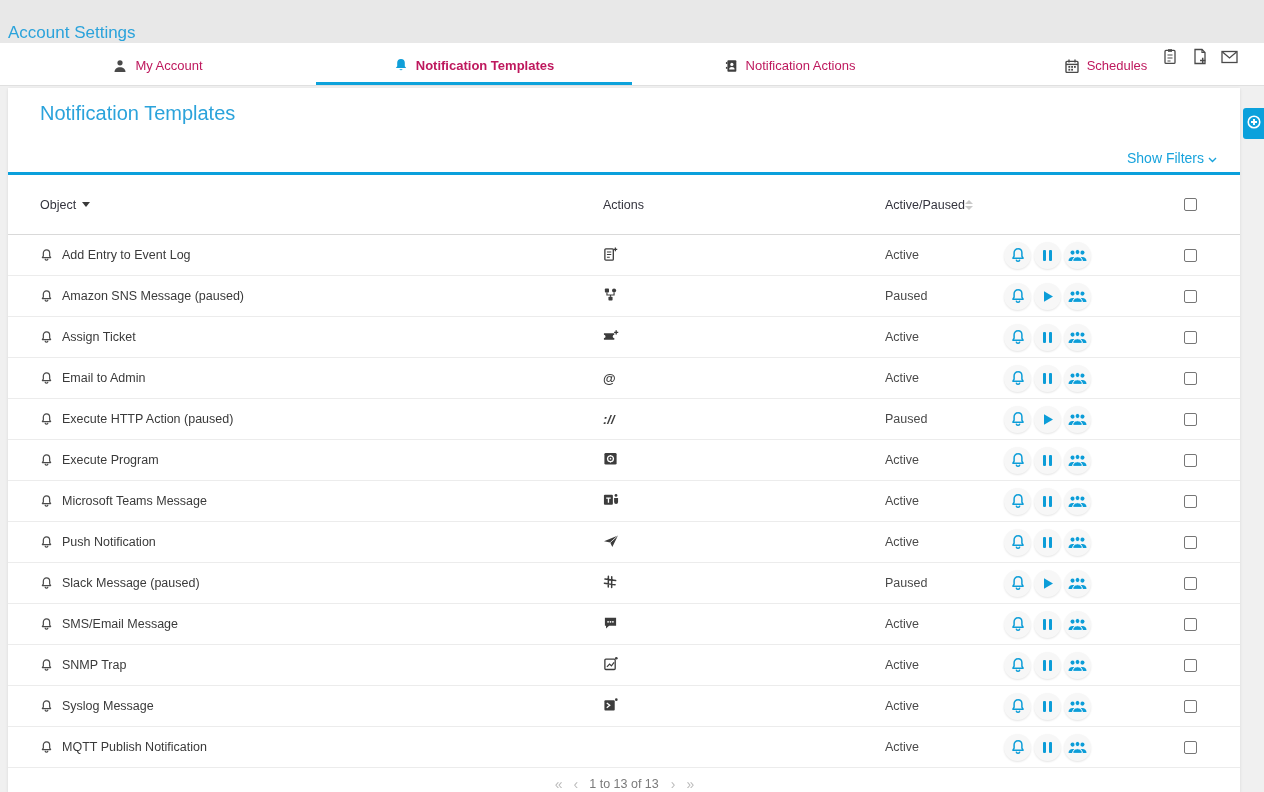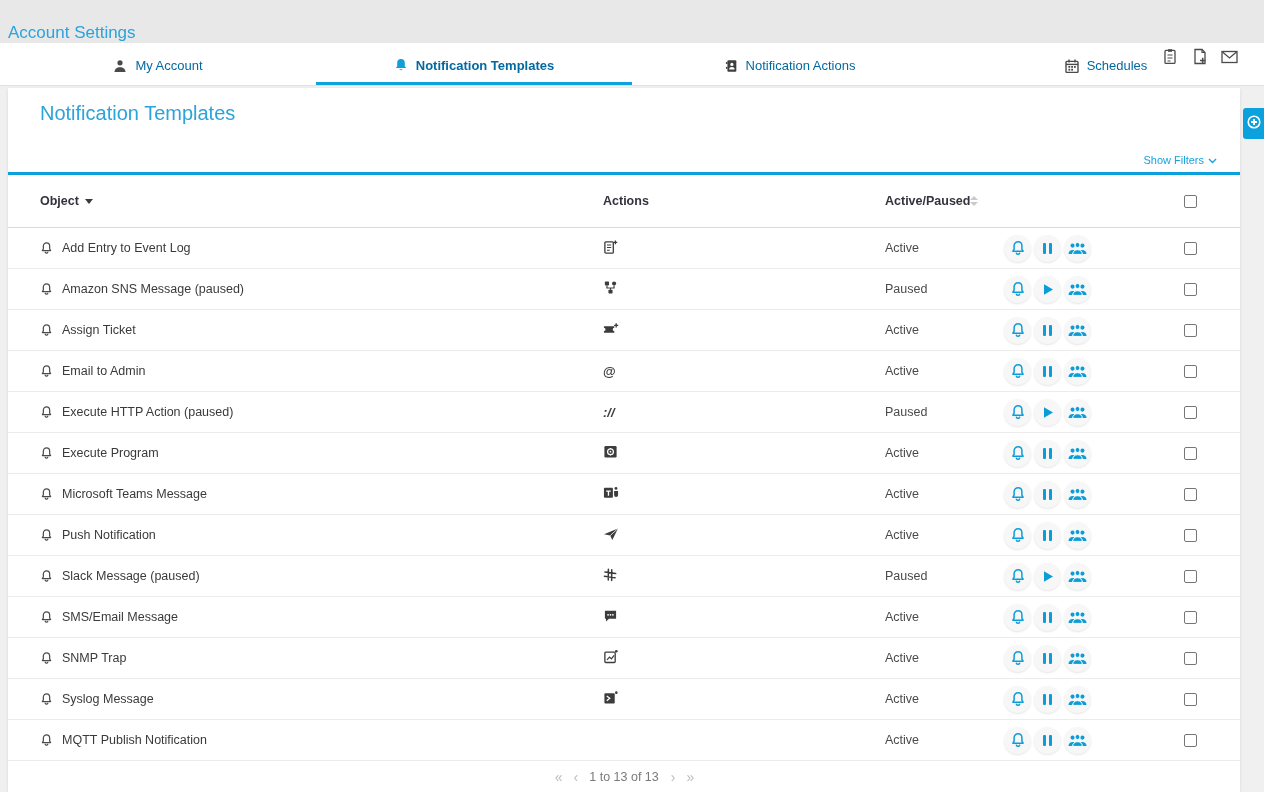--- a/index.html
+++ b/index.html
@@ -7,42 +7,42 @@
   body { font-family:"Liberation Sans", sans-serif; }
   .screen { position:relative; width:1264px; height:792px; background:#f0f0f0; overflow:hidden; }
 
   
   .topbar { height:43px; background:#e8e8e8; display:flex; align-items:flex-end; padding-left:8px; }
   .topbar h1 { font-size:17px; font-weight:400; color:#2ba3db; }
 
   
   .tabbar { position:relative; height:43px; background:#ffffff; border-bottom:1px solid #e0e0e0; display:flex; }
   .tab { flex:1; display:flex; align-items:flex-end; justify-content:center; gap:8px; padding-bottom:9px;
-         font-size:13px; color:#0369a1; cursor:pointer; border-bottom:3px solid transparent; }
+         font-size:13px; color:#be185d; cursor:pointer; border-bottom:3px solid transparent; }
   .tab .tico-wrap { display:flex; align-items:center; }
   .tab.active { border-bottom-color:#0da2db; font-weight:700; }
   .tabbar-icons { position:absolute; right:26px; top:5px; display:flex; gap:13px; }
   .tabbar-icons .hicon { width:17px; height:17px; display:flex; align-items:center; justify-content:center; cursor:pointer; }
 
   
   .card { position:absolute; left:8px; right:24px; top:88px; bottom:0; background:#ffffff;
           box-shadow:0 1px 3px rgba(0,0,0,0.10); }
   .card-head { position:relative; height:84px; }
   .card-head h2 { position:absolute; left:32px; top:14px; font-size:20px; font-weight:400; color:#2ba3db; }
-  .show-filters { position:absolute; right:23px; bottom:6px; font-size:11px; color:#18a3dc; cursor:pointer;
+  .show-filters { position:absolute; right:23px; bottom:6px; font-size:14px; color:#18a3dc; cursor:pointer;
                   display:flex; align-items:center; gap:4px; }
   .blue-divider { height:3px; background:#0ba0dc; }
 
   
   .fab { position:absolute; right:0; top:108px; width:21px; height:31px; background:#0ba1dc;
          border:none; border-radius:3px 0 0 3px; display:flex; align-items:center; justify-content:center; cursor:pointer; }
 
   
   .grid-row { display:grid; grid-template-columns:589px 280px 125px 112px 1fr 56px; align-items:center; }
-  .thead { height:53px; border-bottom:1px solid #d9d9d9; font-size:12.5px; font-weight:700; color:#33333d; }
+  .thead { height:60px; border-bottom:1px solid #d9d9d9; font-size:12.5px; font-weight:400; color:#33333d; }
   .th-object { padding-left:32px; display:flex; align-items:center; gap:6px; cursor:pointer; }
   .th-actions { padding-left:6px; cursor:default; }
   .th-status { padding-left:8px; display:flex; align-items:center; cursor:pointer; }
   .caret-down { width:0; height:0; border-left:4px solid transparent; border-right:4px solid transparent; border-top:5px solid #3a3a3a; }
   .sort-both { display:flex; flex-direction:column; gap:2px; }
   .sort-both i { display:block; width:0; height:0; border-left:4px solid transparent; border-right:4px solid transparent; }
   .sort-both .up { border-bottom:4px solid #c9c9c9; }
   .sort-both .dn { border-top:4px solid #c9c9c9; }
 
   .row { height:41px; border-bottom:1px solid #ececec; font-size:12.5px; color:#3a3a3a; }

